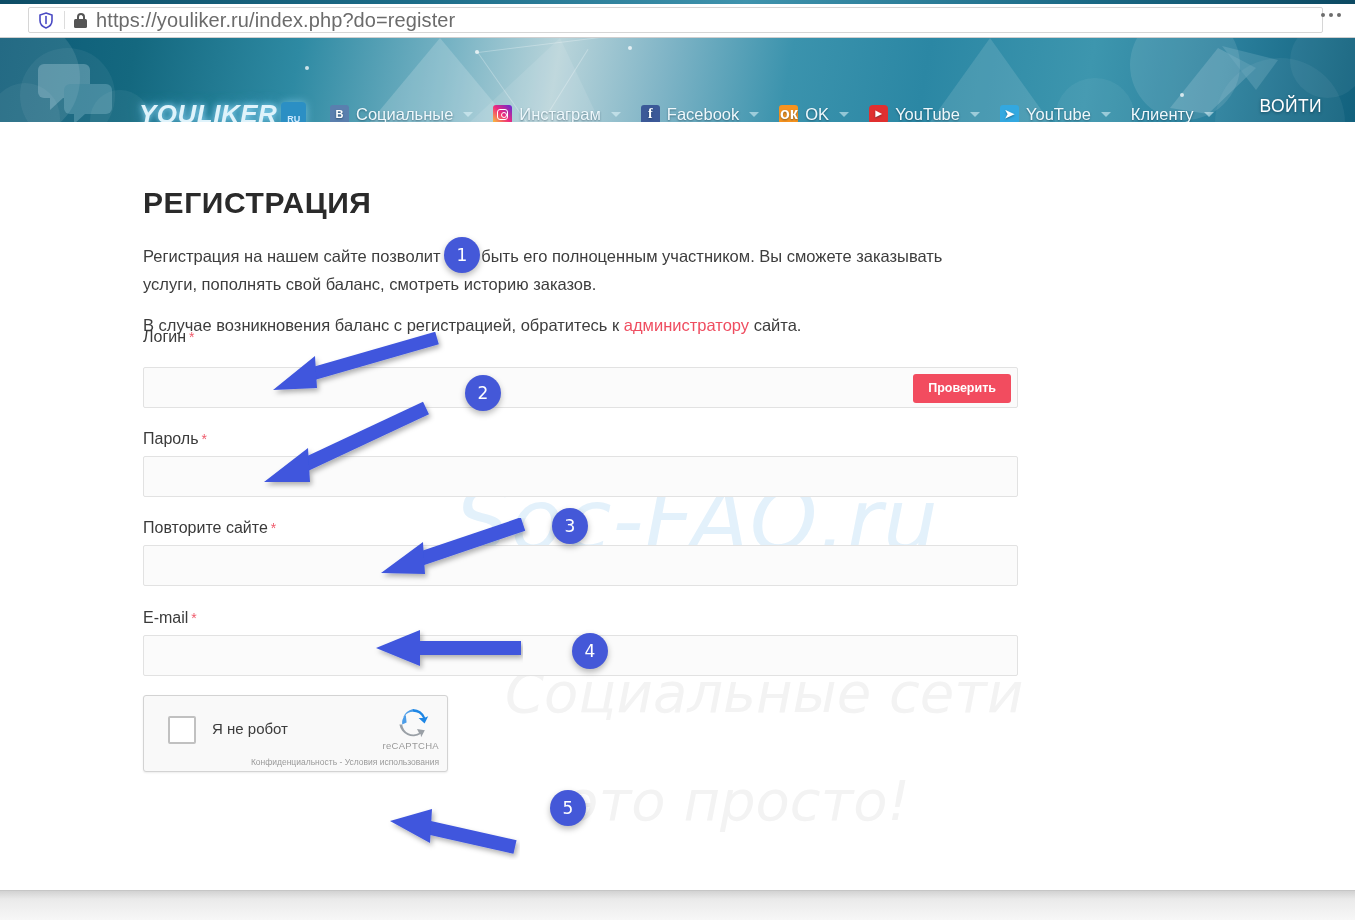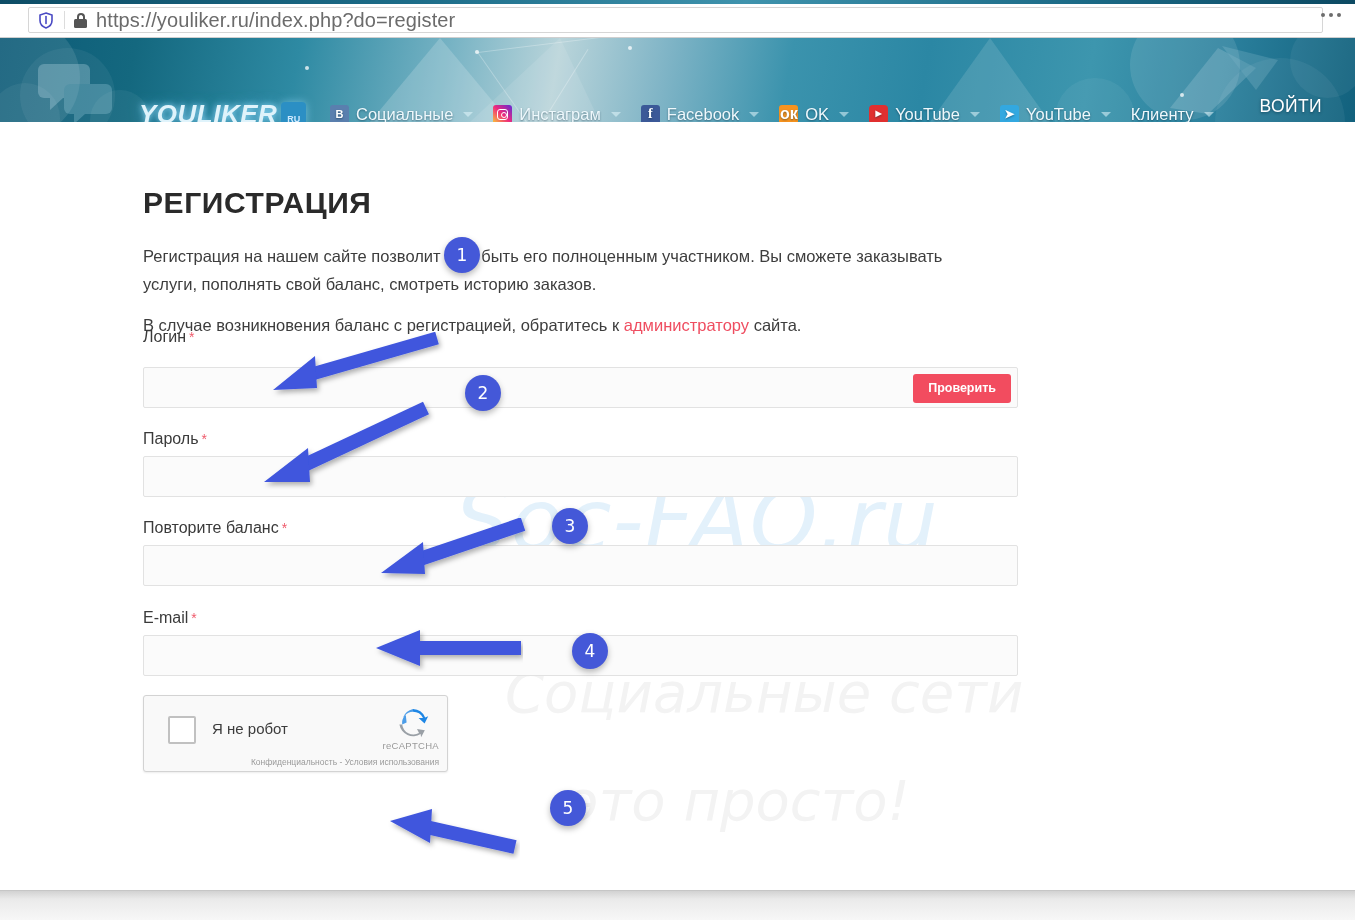--- a/index.html
+++ b/index.html
@@ -366,21 +366,21 @@
   <div class="field-box" style="top:245px;">
     <button class="check-btn">Проверить</button>
   </div>
 
   <label class="field-label" style="left:143px;top:308px;">
     <span>Пароль</span><span class="req">*</span>
   </label>
   <div class="field-box" style="top:334px;"></div>
 
   <label class="field-label" style="left:143px;top:397px;">
-    <span>Повторите баланс</span><span class="req">*</span>
+    <span>Повторите сайте</span><span class="req">*</span>
   </label>
   <div class="field-box" style="top:423px;"></div>
 
   <label class="field-label" style="left:143px;top:487px;">
     <span>E-mail</span><span class="req">*</span>
   </label>
   <div class="field-box" style="top:513px;"></div>
 
   <div class="recaptcha" style="top:573px;">
     <div class="rc-check"></div>

